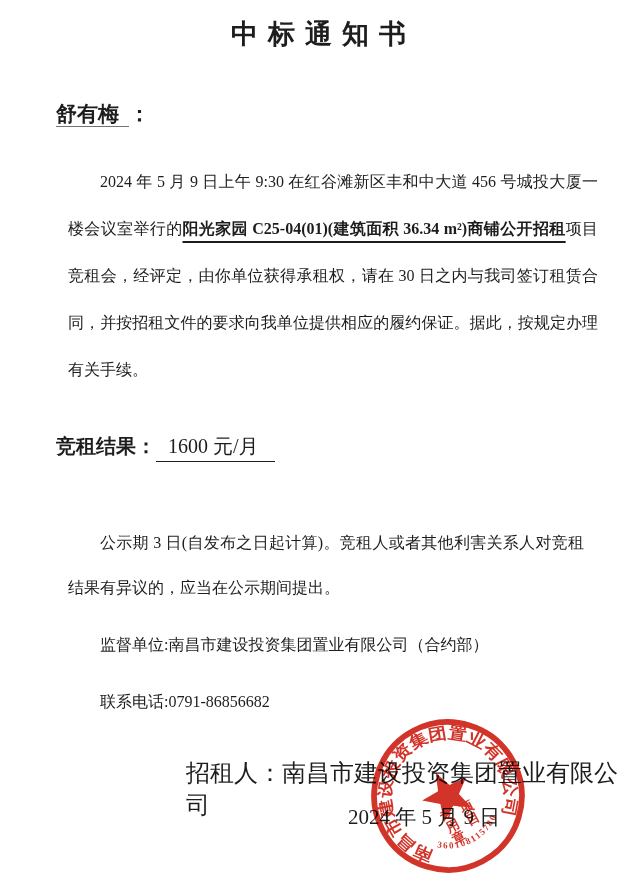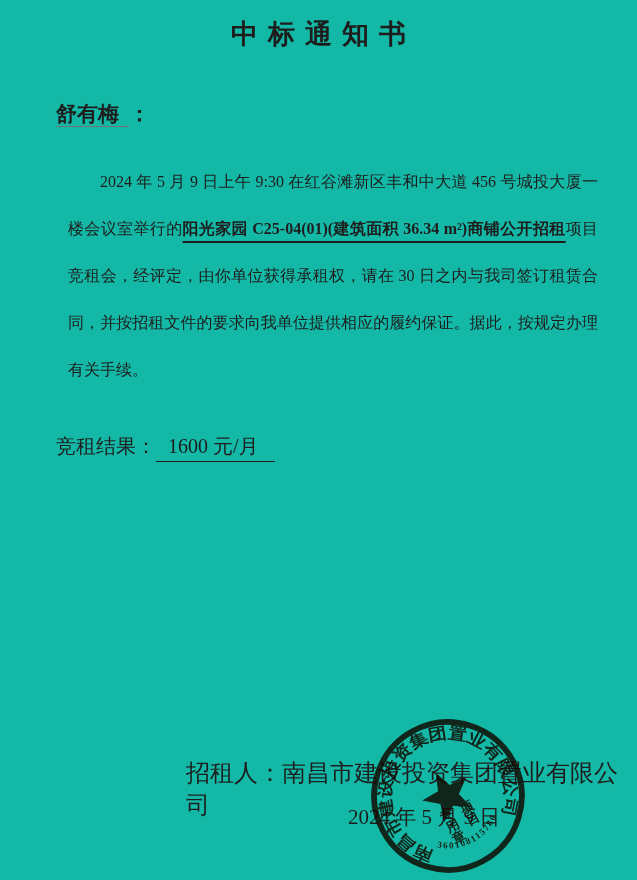--- a/index.html
+++ b/index.html
@@ -1,20 +1,20 @@
 <!DOCTYPE html>
 <html><head>
 <meta charset="utf-8">
 <style>
   html,body{margin:0;padding:0;background:#e8e8e8;}
   .page{
     position:relative;
     width:637px;height:880px;
     margin:0 auto;
-    background:#14b8a6;
+    background:#ffffff;
     font-family:"Liberation Serif","DejaVu Serif",serif;
     color:#1d1d1d;
     overflow:hidden;
   }
   .doc-title{
     position:absolute;top:16px;left:0;width:637px;
     text-align:center;
     font-size:27px;font-weight:700;
     letter-spacing:10px;text-indent:10px;
     margin:0;
@@ -40,21 +40,21 @@
   .project-emph{
     font-weight:700;
     text-decoration:underline;
     text-underline-offset:7px;
     text-decoration-thickness:1.5px;
   }
   .result-line{
     position:absolute;top:433px;left:56px;
     font-size:20px;
   }
-  .result-label{font-weight:400;text-align:center;}
+  .result-label{font-weight:700;text-align:center;}
   .result-value{
     display:inline-block;
     padding:0 16px 1px 12px;
     border-bottom:1.5px solid #1d1d1d;
   }
   .sec2{
     position:absolute;top:508px;left:56px;width:540px;
   }
   .sec2 .para{
     line-height:45px;
@@ -89,20 +89,25 @@
   </div>
 
   <p class="para p1">
     <span>2024 年 5 月 9 日上午 9:30 在红谷滩新区丰和中大道 456 号城投大厦一楼会议室举行的</span><span class="project-emph">阳光家园 C25-04(01)(建筑面积 36.34 m²)商铺公开招租</span><span>项目竞租会，经评定，由你单位获得承租权，请在 30 日之内与我司签订租赁合同，并按招租文件的要求向我单位提供相应的履约保证。据此，按规定办理有关手续。</span>
   </p>
 
   <div class="result-line">
     <span class="result-label">竞租结果：</span><span class="result-value">1600 元/月</span>
   </div>
 
+  <div class="sec2">
+    <p class="para">公示期 3 日(自发布之日起计算)。竞租人或者其他利害关系人对竞租结果有异议的，应当在公示期间提出。</p>
+    <p class="para">监督单位:南昌市建设投资集团置业有限公司（合约部）</p>
+    <p class="para">联系电话:0791-86856682</p>
+  </div>
 
   <div class="signer-line">招租人：南昌市建设投资集团置业有限公司</div>
 
   <div class="date-line">2024 年 5 月 9 日</div>
 
   <svg class="seal" viewBox="0 0 200 200" xmlns="http://www.w3.org/2000/svg">
     <g transform="rotate(-28 100 100)">
       <circle cx="100" cy="100" r="90" fill="none" stroke-width="7" stroke="#cf2418"></circle>
       <path id="sealArcTop" d="M 46.4,145 A 70,70 0 1 1 153.6,145" fill="none"></path>
       <path id="sealArcBottom" d="M 47.6,136.7 A 64,64 0 0 0 152.4,136.7" fill="none"></path>

